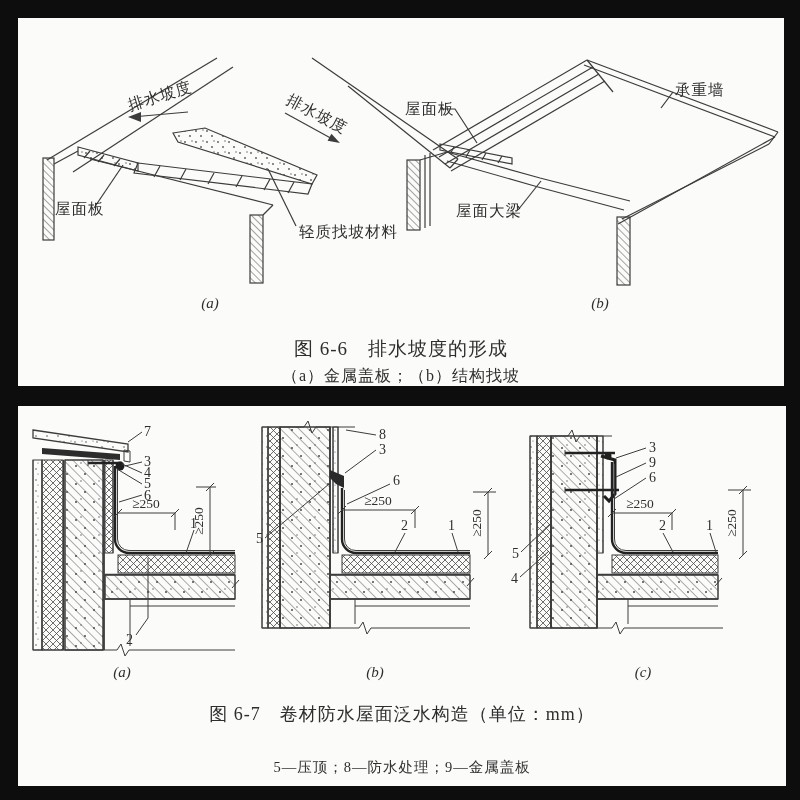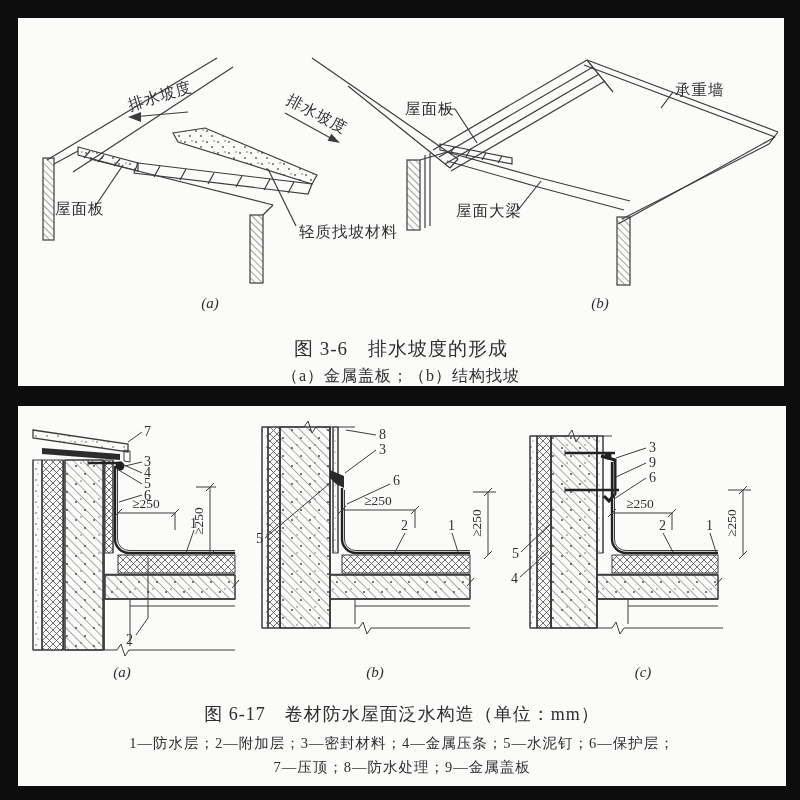--- a/index.html
+++ b/index.html
@@ -128,21 +128,21 @@
       <path d="M500,192 L523,163"></path>
     </g>
     <g stroke="none">
       <text class="cjk" x="387" y="96">屋面板</text>
       <text class="cjk" x="657" y="77">承重墙</text>
       <text class="cjk" x="438" y="198">屋面大梁</text>
       <text class="tag" x="582" y="290" text-anchor="middle">(b)</text>
     </g>
   </svg>
 
-  <div class="caption" id="cap66">图 3-6　排水坡度的形成</div>
+  <div class="caption" id="cap66">图 6-6　排水坡度的形成</div>
   <div class="caption" id="subcap66">（a）金属盖板；（b）结构找坡</div>
 </div>
 
 <div class="panel" id="panel-bottom">
   <svg width="768" height="285" viewBox="0 0 768 285">
     <defs>
       <pattern id="b-hatch" width="6.5" height="6.5" patternUnits="userSpaceOnUse" patternTransform="rotate(-45)">
         <line x1="0" y1="0" x2="0" y2="6.5" stroke="#4a4a4a" stroke-width="0.9"></line>
       </pattern>
       <pattern id="b-cross" width="7" height="7" patternUnits="userSpaceOnUse">
@@ -336,16 +336,15 @@
       <text class="num" x="494" y="152">5</text>
       <text class="num" x="493" y="177">4</text>
       <text class="num" x="641" y="124">2</text>
       <text class="num" x="688" y="124">1</text>
       <text class="dim" x="622" y="102" text-anchor="middle">≥250</text>
       <text class="dim" transform="rotate(-90 718 117)" x="718" y="117" text-anchor="middle">≥250</text>
       <text class="tag" x="625" y="271" text-anchor="middle">(c)</text>
     </g>
   </svg>
 
-  <div class="caption" id="cap615">图 6-17　卷材防水屋面泛水构造（单位：mm）</div>
-  <div class="caption" id="legend1">1—防水层；2—附加层；3—密封材料；4—金属压条；5—水泥钉；6—保护层；</div>
-  <div class="caption" id="legend2">7—压顶；8—防水处理；9—金属盖板</div>
+  <div class="caption" id="cap615">图 6-7　卷材防水屋面泛水构造（单位：mm）</div>
+  <div class="caption" id="legend2">5—压顶；8—防水处理；9—金属盖板</div>
 </div>
 
 </body></html>

